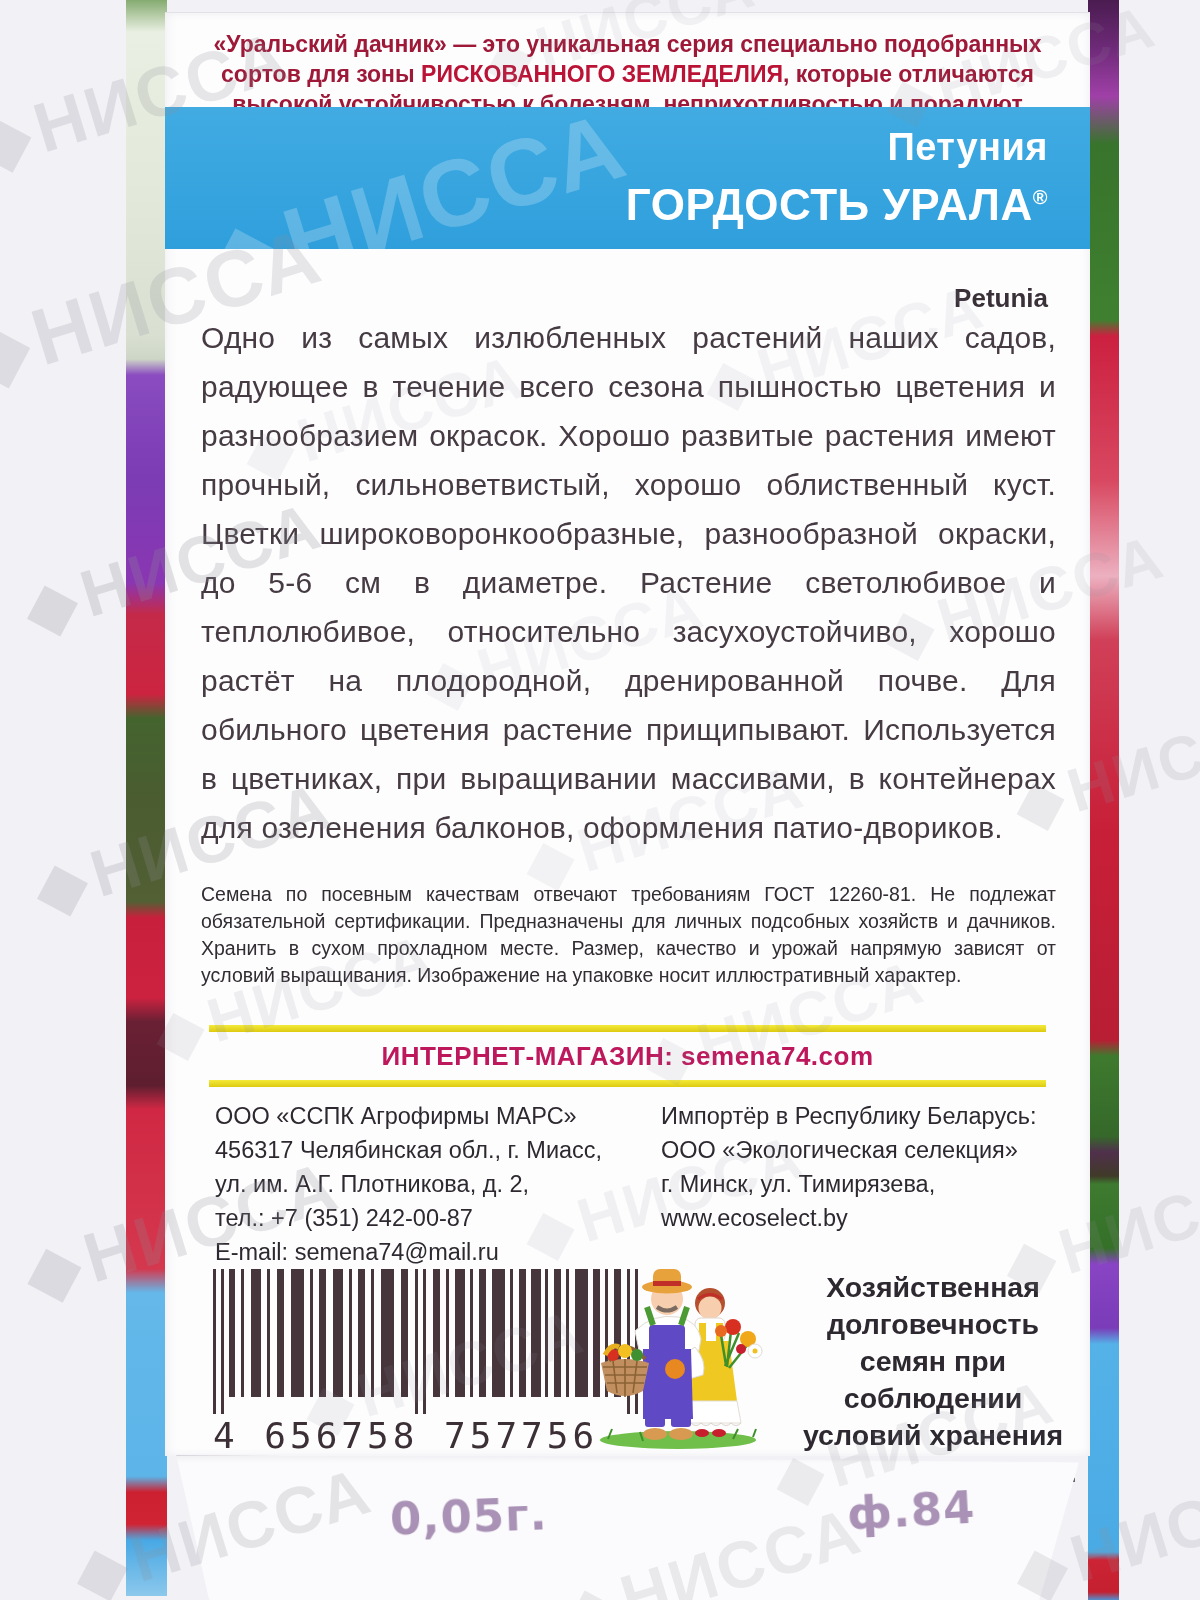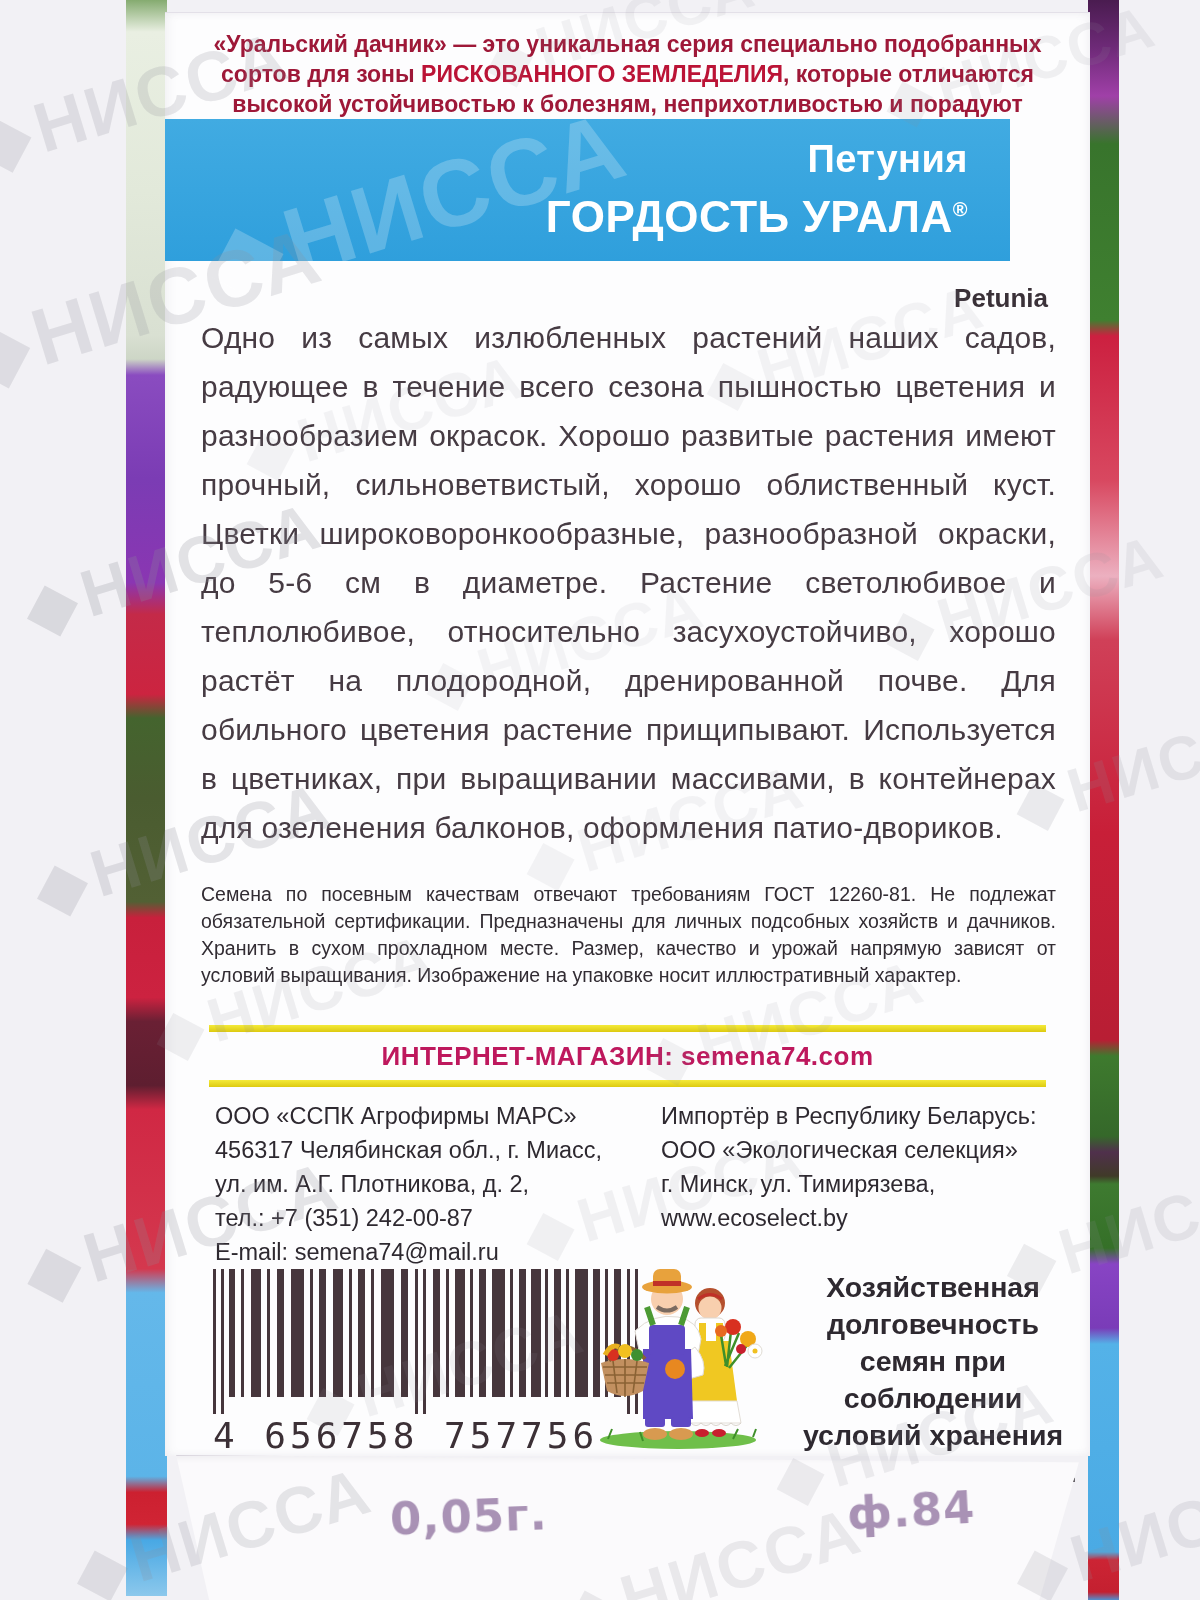--- a/index.html
+++ b/index.html
@@ -48,21 +48,21 @@
   .flap{position:absolute;left:0;top:1443px;width:925px;height:145px;background:#fbfafc;
     clip-path:polygon(1.2% 0,98.8% 5%,94.5% 100%,4.8% 100%);
     border-top:1px solid #d8d4dc;box-shadow:inset 0 3px 5px rgba(120,110,130,.08);}
 
   
   .tagline{position:absolute;left:28px;right:28px;top:16px;text-align:center;
     font-size:23px;line-height:30px;font-weight:700;color:#9e1838;}
   .tagline-caps{color:#bb1336;}
 
   
-  .banner{position:absolute;left:0;top:106px;width:845px;height:142px;
+  .banner{position:absolute;left:0;top:94px;width:925px;height:142px;
     background:linear-gradient(to bottom,#41abe2,#2f9fdc);
     display:flex;flex-direction:column;justify-content:center;align-items:flex-end;
     padding-right:42px;box-sizing:border-box;color:#ffffff;}
   .banner-line1{font-size:38px;font-weight:800;line-height:46px;letter-spacing:.5px;}
   .banner-line2{font-size:44px;font-weight:800;line-height:54px;letter-spacing:.5px;}
   .banner-line2 sup{font-size:20px;vertical-align:super;}
 
   .latin{position:absolute;right:42px;top:254px;font-size:26px;font-weight:800;color:#3a3138;margin-top:16px;}
 
   

